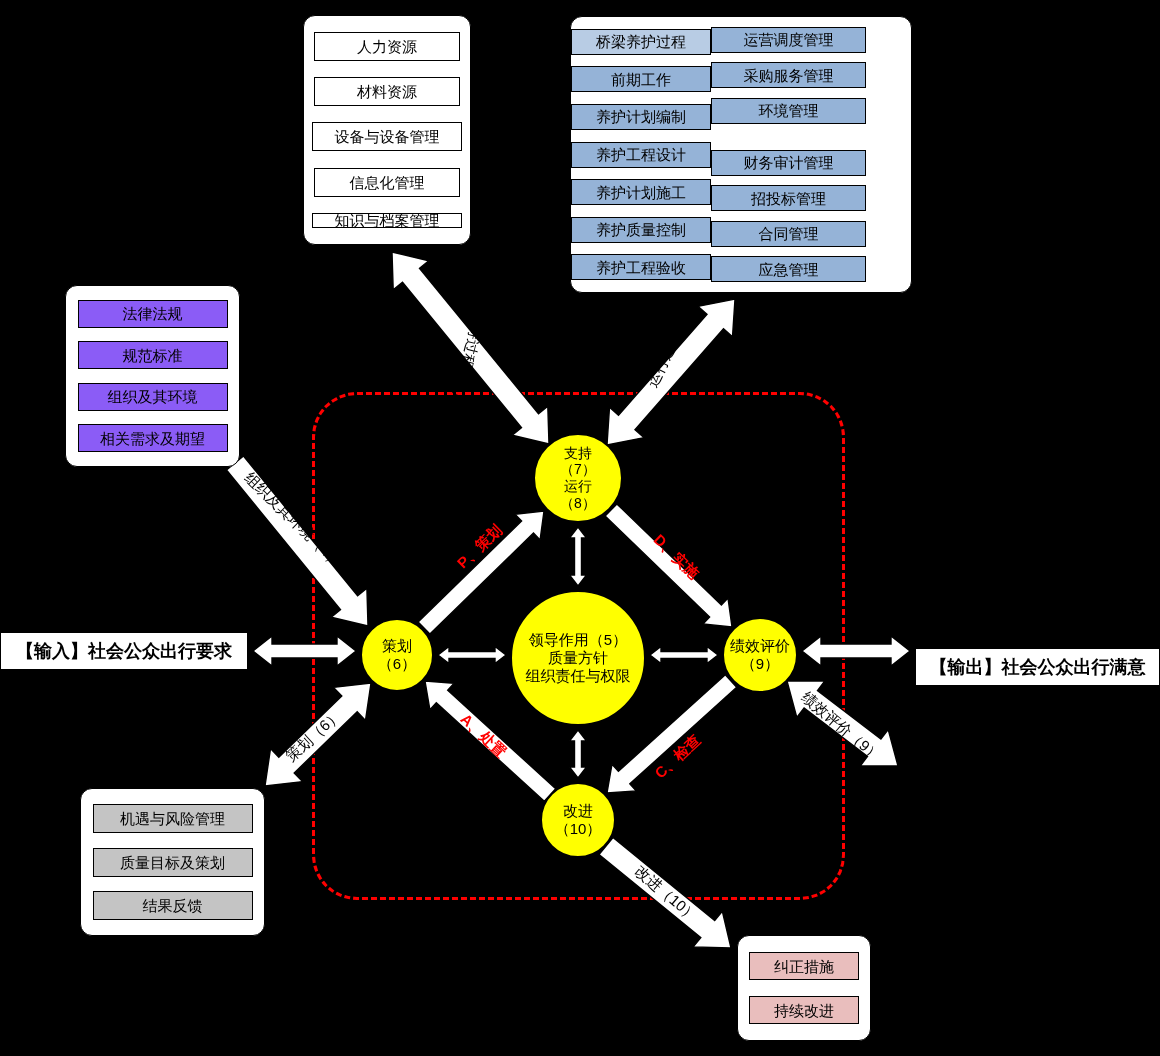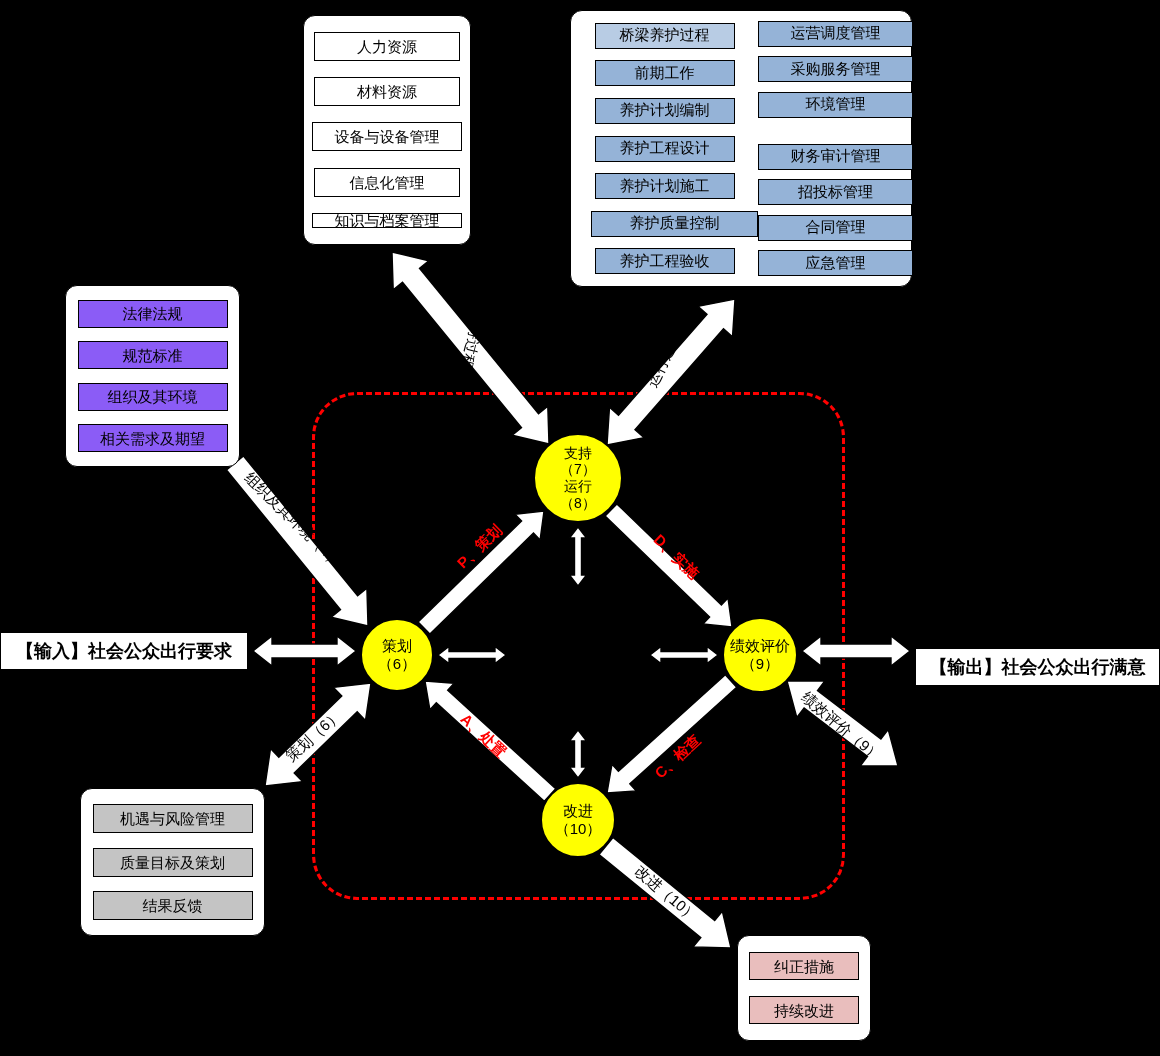--- a/index.html
+++ b/index.html
@@ -64,28 +64,28 @@
     </svg>
 
   <div class="panel" style="left:303px;top:15px;width:168px;height:230px;">
     <div class="box white" style="width:146px;height:29px;">人力资源</div>
     <div class="box white" style="width:146px;height:29px;">材料资源</div>
     <div class="box white" style="width:150px;height:29px;">设备与设备管理</div>
     <div class="box white" style="width:146px;height:29px;">信息化管理</div>
     <div class="box white" style="width:150px;height:15px;">知识与档案管理</div>
   </div>
 
-  <div class="panel row" style="left:570px;top:10px;width:342px;height:277px;justify-content:flex-start;font-family:Liberation Serif, serif;">
+  <div class="panel row" style="left:570px;top:16px;width:342px;height:277px;justify-content:flex-start;">
     <div class="opcol">
       <div class="box bluelight" style="width:140px;height:26px;">桥梁养护过程</div>
       <div class="box blue" style="width:140px;height:26px;">前期工作</div>
       <div class="box blue" style="width:140px;height:26px;">养护计划编制</div>
       <div class="box blue" style="width:140px;height:26px;">养护工程设计</div>
       <div class="box blue" style="width:140px;height:26px;">养护计划施工</div>
-      <div class="box blue" style="width:167px;height:26px;margin-left:20px;">养护质量控制</div>
+      <div class="box blue" style="width:140px;height:26px;">养护质量控制</div>
       <div class="box blue" style="width:140px;height:26px;">养护工程验收</div>
     </div>
     <div class="opcol">
       <div class="box blue" style="width:155px;height:26px;">运营调度管理</div>
       <div class="box blue" style="width:155px;height:26px;">采购服务管理</div>
       <div class="box blue" style="width:155px;height:26px;">环境管理</div>
       <div class="box blue" style="width:155px;height:26px;margin-top:16px;">财务审计管理</div>
       <div class="box blue" style="width:155px;height:26px;">招投标管理</div>
       <div class="box blue" style="width:155px;height:26px;">合同管理</div>
       <div class="box blue" style="width:155px;height:26px;">应急管理</div>
@@ -116,20 +116,25 @@
     <div>（7）</div>
     <div>运行</div>
     <div>（8）</div>
   </div>
 
   <div class="circle" style="left:360px;top:618px;width:74px;height:74px;">
     <div>策划</div>
     <div>（6）</div>
   </div>
 
+  <div class="circle" style="left:510px;top:590px;width:136px;height:136px;">
+    <div>领导作用（5）</div>
+    <div>质量方针</div>
+    <div>组织责任与权限</div>
+  </div>
 
   <div class="circle" style="left:722px;top:617px;width:76px;height:76px;">
     <div>绩效评价</div>
     <div>（9）</div>
   </div>
 
   <div class="circle" style="left:540px;top:782px;width:76px;height:76px;">
     <div>改进</div>
     <div>（10）</div>
   </div>

